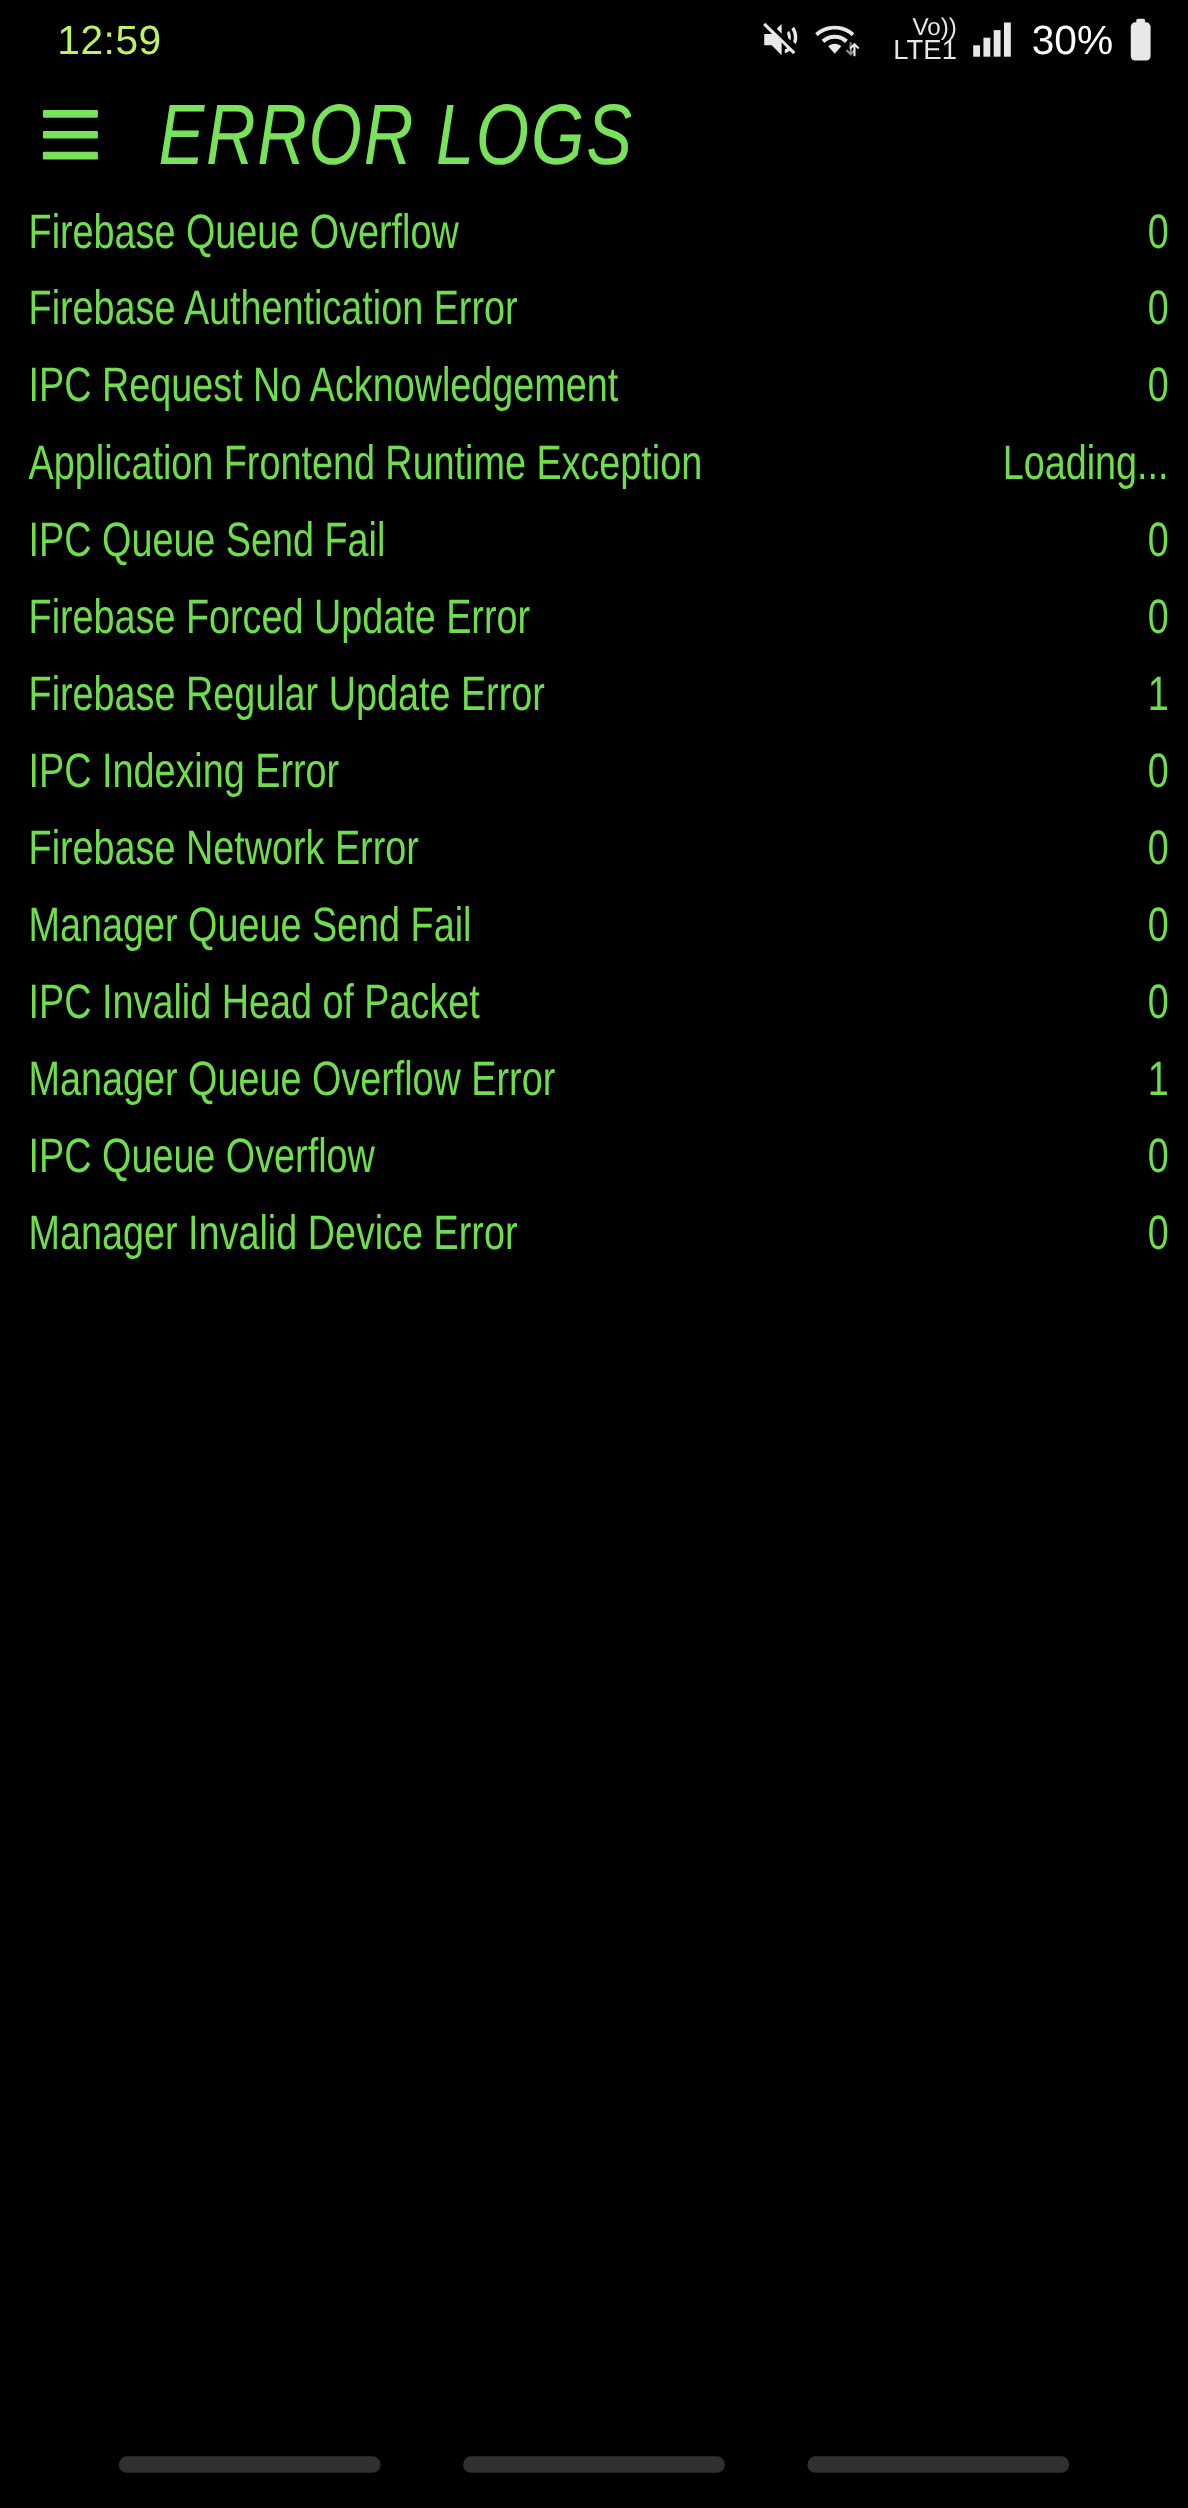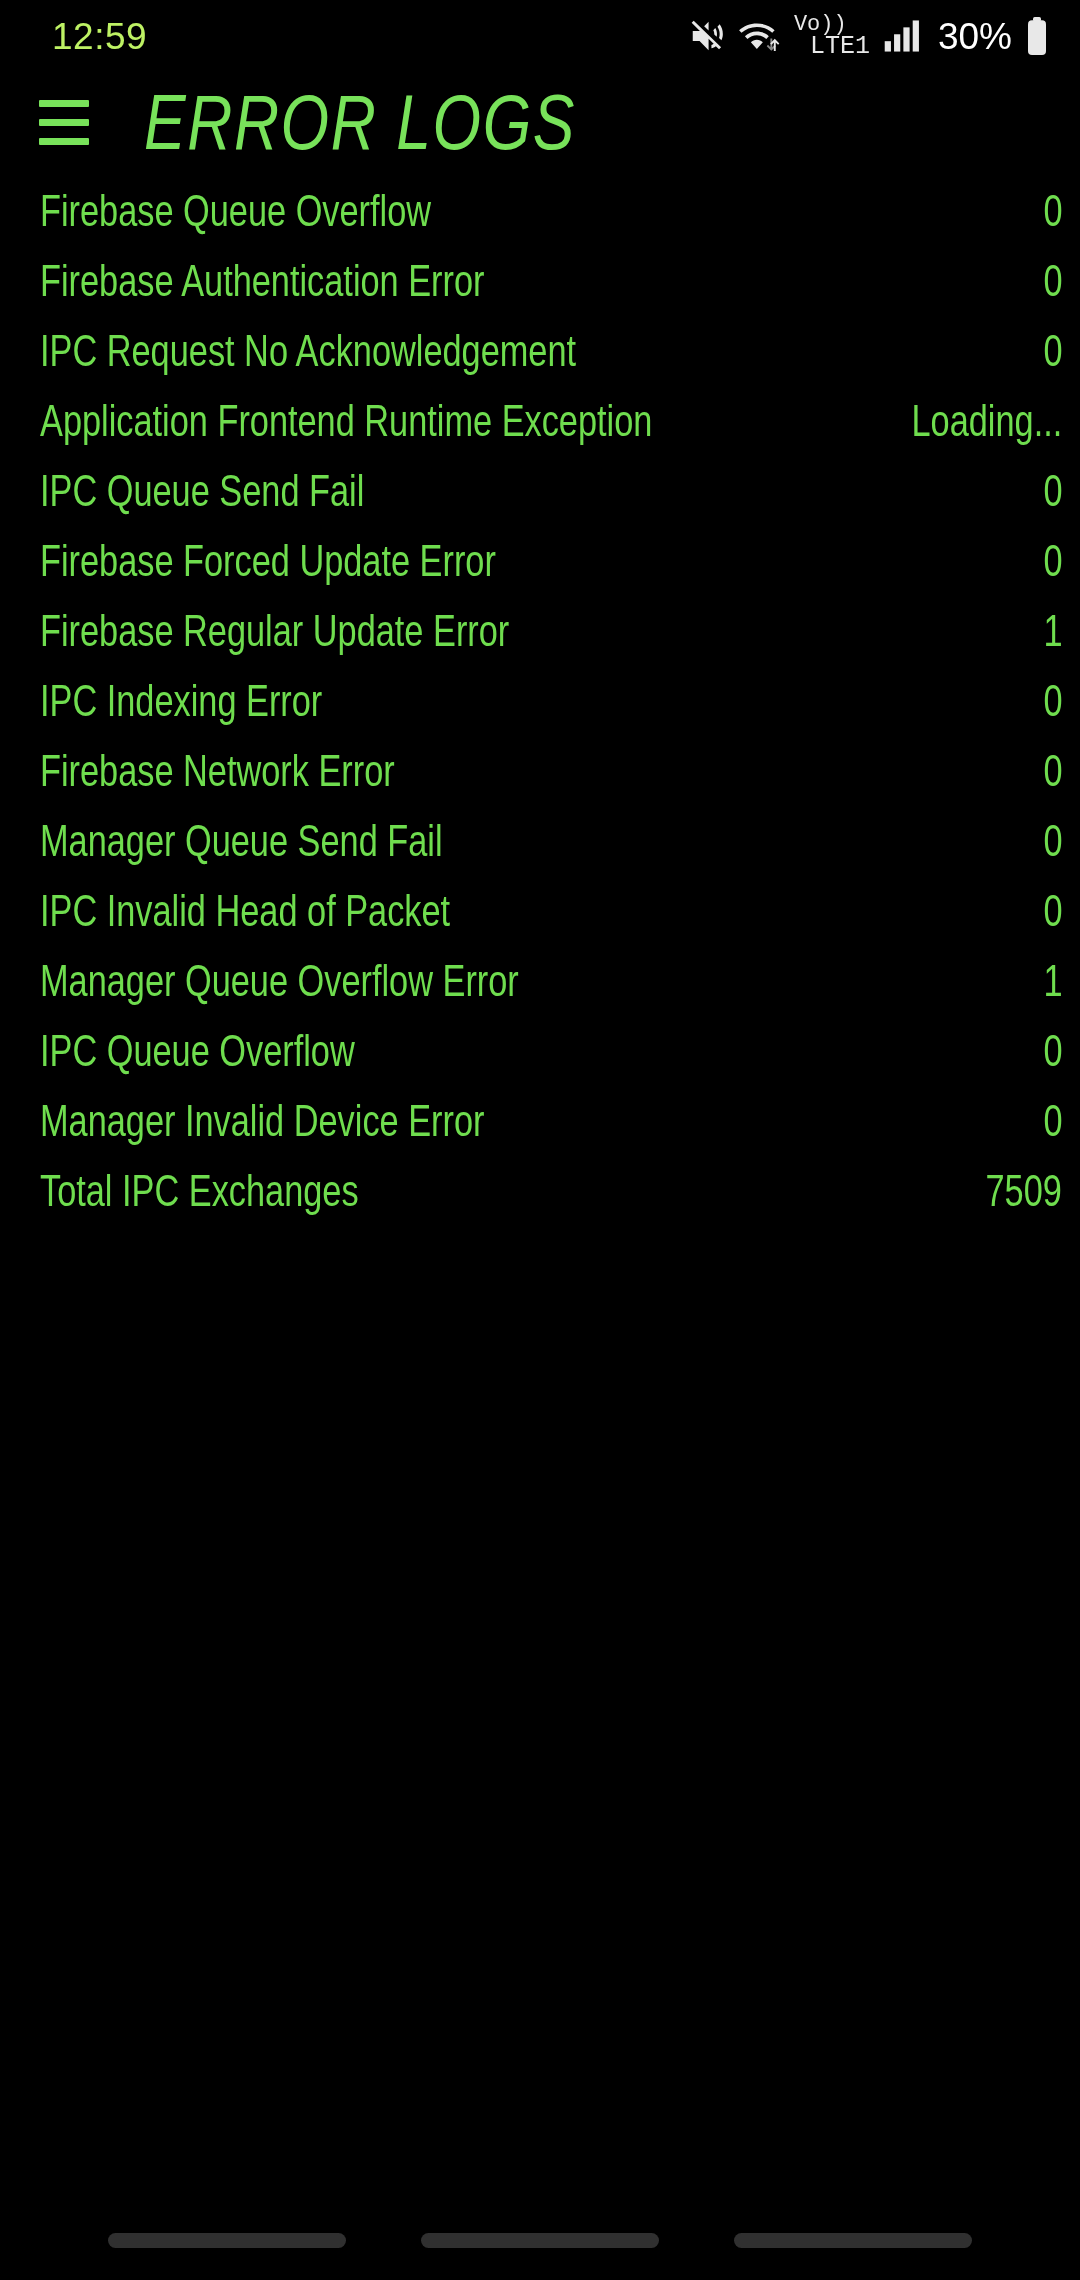--- a/index.html
+++ b/index.html
@@ -52,21 +52,21 @@
     letter-spacing:2px;
   }
 
   
   #log-list{
     position:absolute; top:176px; left:0; width:1080px;
   }
   .log-row{
     height:70px;
     display:flex; align-items:center; justify-content:space-between;
-    padding:0 18px 0 40px;
+    padding:0 18px 0 26px;
   }
   .log-label, .log-value{
     color:#6fdd4e;
     font-size:44px;
     line-height:1;
     font-family:"Liberation Sans", sans-serif;
     transform:scaleX(.78);
     white-space:nowrap;
   }
   .log-label{ transform-origin:left center; }
@@ -96,21 +96,21 @@
     </svg>
 
     <svg class="sbicon" width="44" height="38" viewBox="0 0 28 24">
       <path fill="#e8e8e8" d="M12 4C7.6 4 3.7 5.6.7 8.3l1.5 1.7C4.8 7.6 8.2 6.2 12 6.2s7.2 1.4 9.8 3.8l1.5-1.7C20.3 5.6 16.4 4 12 4Z"></path>
       <path fill="#e8e8e8" d="M12 9.2c-2.9 0-5.6 1.1-7.6 2.9l1.6 1.8c1.6-1.5 3.7-2.4 6-2.4s4.4.9 6 2.4l1.6-1.8c-2-1.8-4.7-2.9-7.6-2.9Z"></path>
       <path fill="#e8e8e8" d="M12 14.4c-1.5 0-2.8.6-3.8 1.5l3.8 4.3 3.8-4.3c-1-.9-2.3-1.5-3.8-1.5Z"></path>
       <path fill="#8a8a8a" d="M20.6 13.6v5.5l-1.5-1.5-.8.9 2.9 2.9 2.9-2.9-.8-.9-1.5 1.5v-5.5h-1.2Z"></path>
       <path fill="#e8e8e8" d="M25.5 21.6v-5.5l1.5 1.5.8-.9-2.9-2.9-2.9 2.9.8.9 1.5-1.5v5.5h1.2Z" transform="translate(-1.5,0)"></path>
     </svg>
 
-    <div style="display:flex;flex-direction:column;align-items:flex-start;line-height:1;color:#e8e8e8;font-family:Liberation Mono, monospace;">
+    <div style="display:flex;flex-direction:column;align-items:flex-end;line-height:1;color:#e8e8e8;">
       <span style="font-size:22px;">Vo))</span>
       <span style="font-size:25px;margin-top:-2px;margin-left:16px;">LTE1</span>
     </div>
 
     <svg class="sbicon" width="40" height="38" viewBox="0 0 22 22">
       <rect x="1" y="14" width="3.6" height="6" fill="#e8e8e8"></rect>
       <rect x="6.4" y="10" width="3.6" height="10" fill="#e8e8e8"></rect>
       <rect x="11.8" y="6" width="3.6" height="14" fill="#e8e8e8"></rect>
       <rect x="17.2" y="2" width="3.6" height="18" fill="#e8e8e8"></rect>
     </svg>
@@ -183,23 +183,19 @@
       <div class="log-value">1</div>
     </div>
     <div class="log-row">
       <div class="log-label">IPC Queue Overflow</div>
       <div class="log-value">0</div>
     </div>
     <div class="log-row">
       <div class="log-label">Manager Invalid Device Error</div>
       <div class="log-value">0</div>
     </div>
-    <div class="log-row">
-      <div class="log-label">Total IPC Exchanges</div>
-      <div class="log-value">7509</div>
-    </div>
   </div>
 
 <div id="nav-bar">
   <div class="nav-pill"></div>
   <div class="nav-pill"></div>
   <div class="nav-pill"></div>
 </div>
 
 </body></html>

